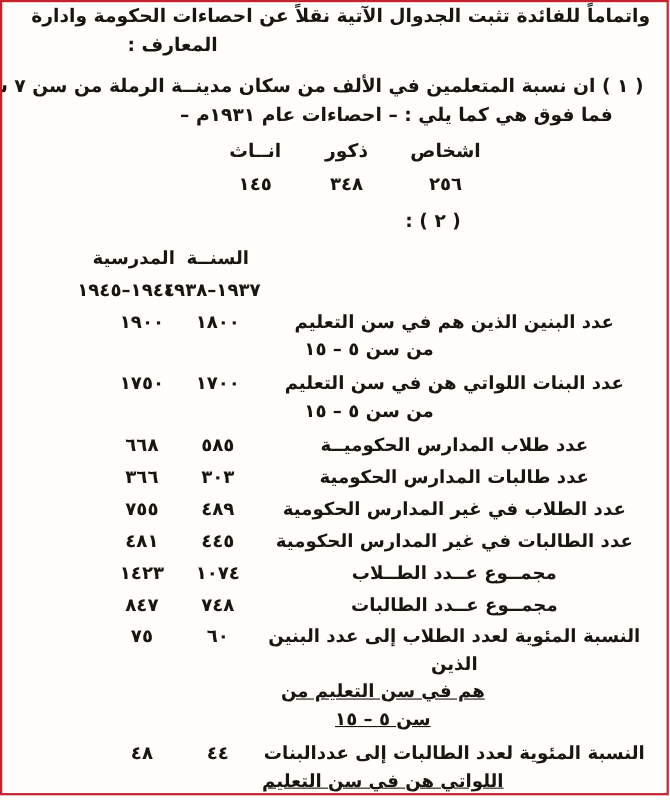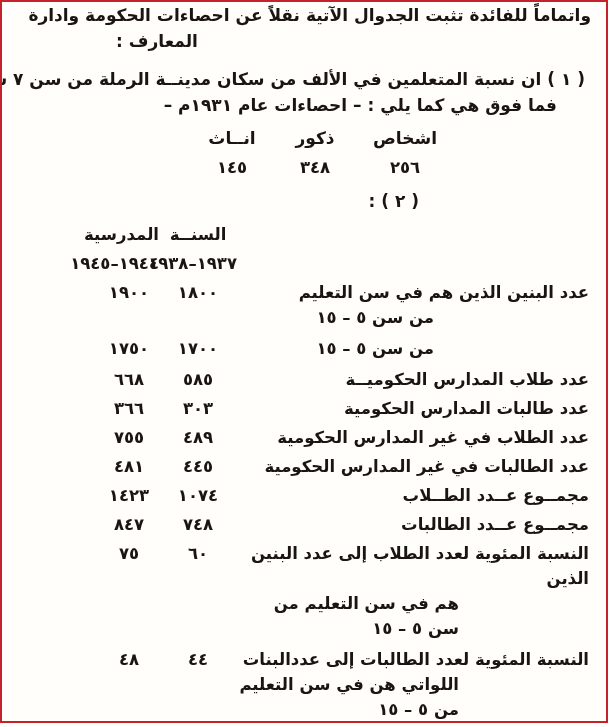--- a/index.html
+++ b/index.html
@@ -65,24 +65,24 @@
   
   .t2{margin-top:8px;}
   .t2 .row{
     display:grid;
     grid-template-columns:352px 78px 60px;
     padding-right:20px;
     align-items:start;
     margin-bottom:4px;
   }
   .t2 .row.two{margin-bottom:6px;}
-  .t2 .lbl{text-align:right;font-size:16.5px;line-height:25px;}
+  .t2 .lbl{text-align:center;font-size:16.5px;line-height:25px;}
   .t2 .lbl .ln2{display:block;}
   .t2 .ind-a{padding-right:155px;}
-  .t2 .ind-b{padding-right:130px;}
+  .t2 .ind-b{padding-right:130px;text-decoration:underline;}
   .t2 .val{
     text-align:center;font-size:16.5px;line-height:25px;
     white-space:nowrap;
   }
   .t2 .head .val{font-size:16.5px;}
   .t2 .years .val{letter-spacing:0.5px;}
 </style>
 </head>
 <body>
 
@@ -124,20 +124,21 @@
       <div class="lbl">
         <span>عدد البنين الذين هم في سن التعليم</span>
         <span class="ln2 ind-a">من سن ٥ – ١٥</span>
       </div>
       <div class="val">١٨٠٠</div>
       <div class="val">١٩٠٠</div>
     </div>
 
     <div class="row two">
       <div class="lbl">
+        <span>عدد البنات اللواتي هن في سن التعليم</span>
         <span class="ln2 ind-a">من سن ٥ – ١٥</span>
       </div>
       <div class="val">١٧٠٠</div>
       <div class="val">١٧٥٠</div>
     </div>
 
     <div class="row">
       <div class="lbl">عدد طلاب المدارس الحكوميــة</div>
       <div class="val">٥٨٥</div>
       <div class="val">٦٦٨</div>

